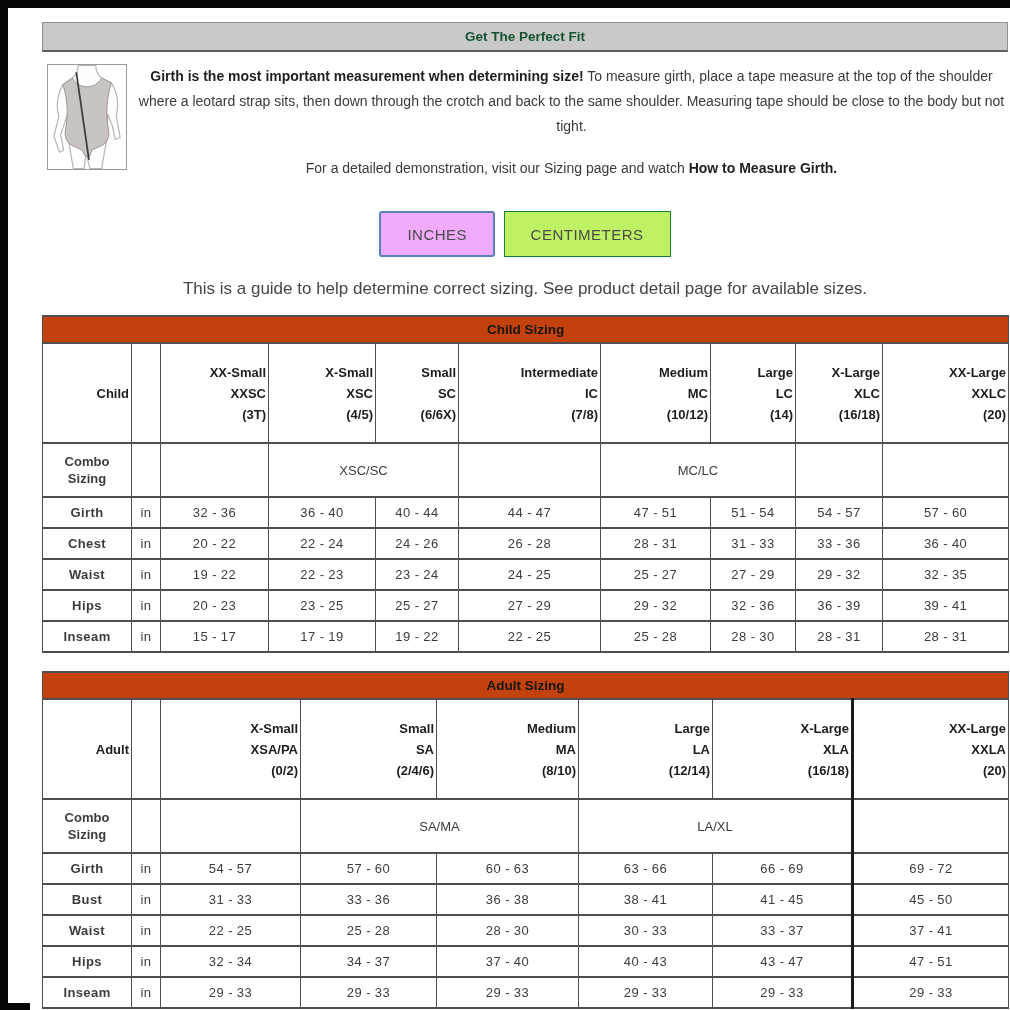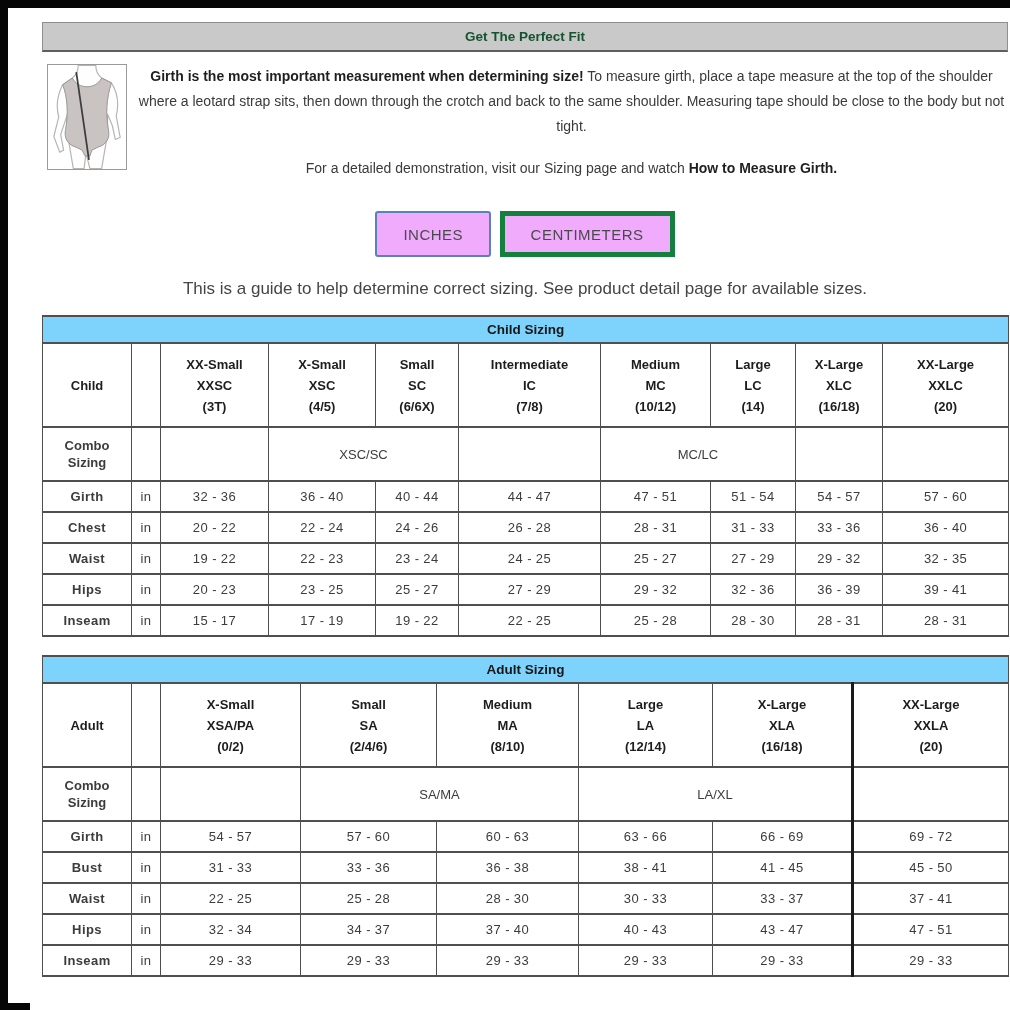--- a/index.html
+++ b/index.html
@@ -26,35 +26,35 @@
   .figure svg{display:block;width:100%;height:100%;}
   .intro-text{margin-left:93px;text-align:center;font-size:14px;line-height:25px;color:#3a3a3a;}
   .intro-text p{margin:0;}
   .intro-text b{color:#1f1f1f;}
   .demo-para{margin-top:17px !important;}
 
   .unit-buttons{text-align:center;margin-top:30px;}
   .btn{
     display:inline-block;box-sizing:border-box;height:46px;padding:0 26px;margin:0 2px;
     font-family:"Liberation Sans",sans-serif;font-size:15px;letter-spacing:.5px;color:#4a4a4a;
-    background:#f0abfc;border:5px solid #15803d;vertical-align:middle;cursor:pointer;
+    background:#bef264;border:1px solid #15803d;vertical-align:middle;cursor:pointer;
   }
   .btn.selected{background:#f0abfc;border:2px solid #5b81ba;border-radius:3px;}
 
   .note{text-align:center;margin:22px 0 0 0;font-size:17px;color:#454545;}
 
   table.sizing{width:966px;table-layout:fixed;border-collapse:collapse;margin-top:16px;}
   table.sizing.adult{margin-top:18px;}
   table.sizing td{
     border:1px solid #4f4f4f;border-top-width:2px;border-bottom-width:2px;
     text-align:center;vertical-align:middle;color:#3c3c3c;font-size:13px;
     padding:0 2px;box-sizing:border-box;overflow:hidden;
   }
-  tr.section td{background:#7dd3fc;font-weight:bold;color:#161616;height:27px;font-size:13.5px;}
-  tr.cols td{height:84px;font-weight:bold;color:#1d1d1d;}
+  tr.section td{background:#c2410c;font-weight:bold;color:#161616;height:27px;font-size:13.5px;}
+  tr.cols td{height:100px;font-weight:bold;color:#1d1d1d;text-align:right;}
   .cell-line{display:block;line-height:21px;}
   tr.combo td{height:54px;}
   tr.combo td.rowlabel{line-height:17px;}
   td.rowlabel{font-weight:bold;color:#161616;}
   tr.data td{height:31px;letter-spacing:.4px;}
   td.unitcell{font-weight:normal;color:#3c3c3c;}
   table.sizing.adult td.thick-left{border-left-width:3px;border-left-color:#1a1a1a;}
 </style>
 </head>
 <body>

